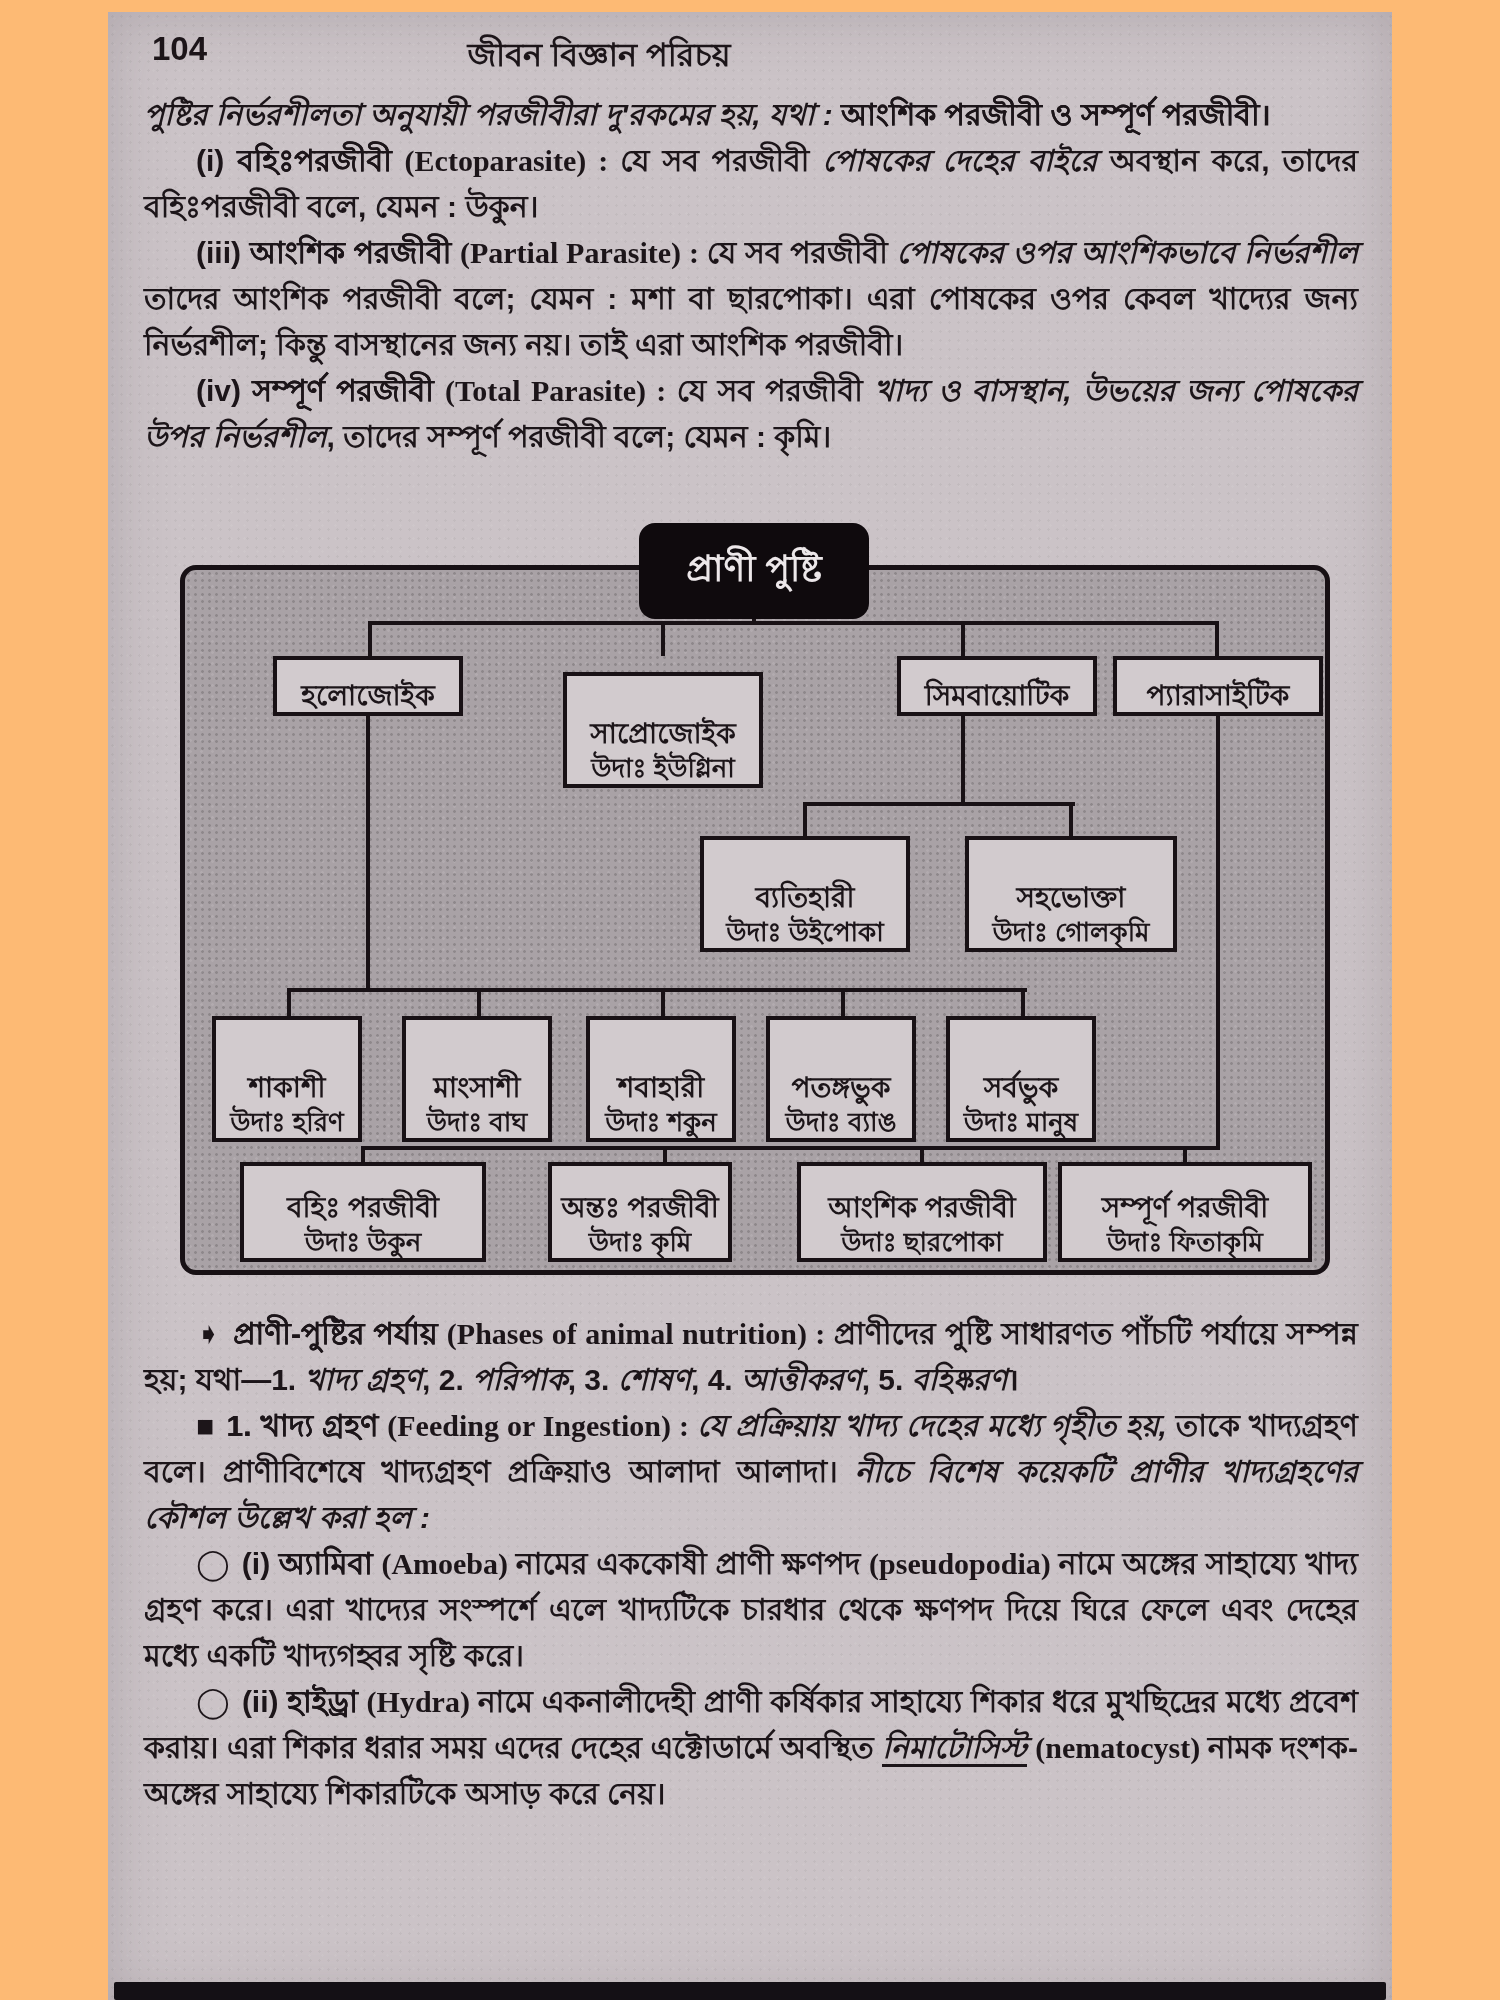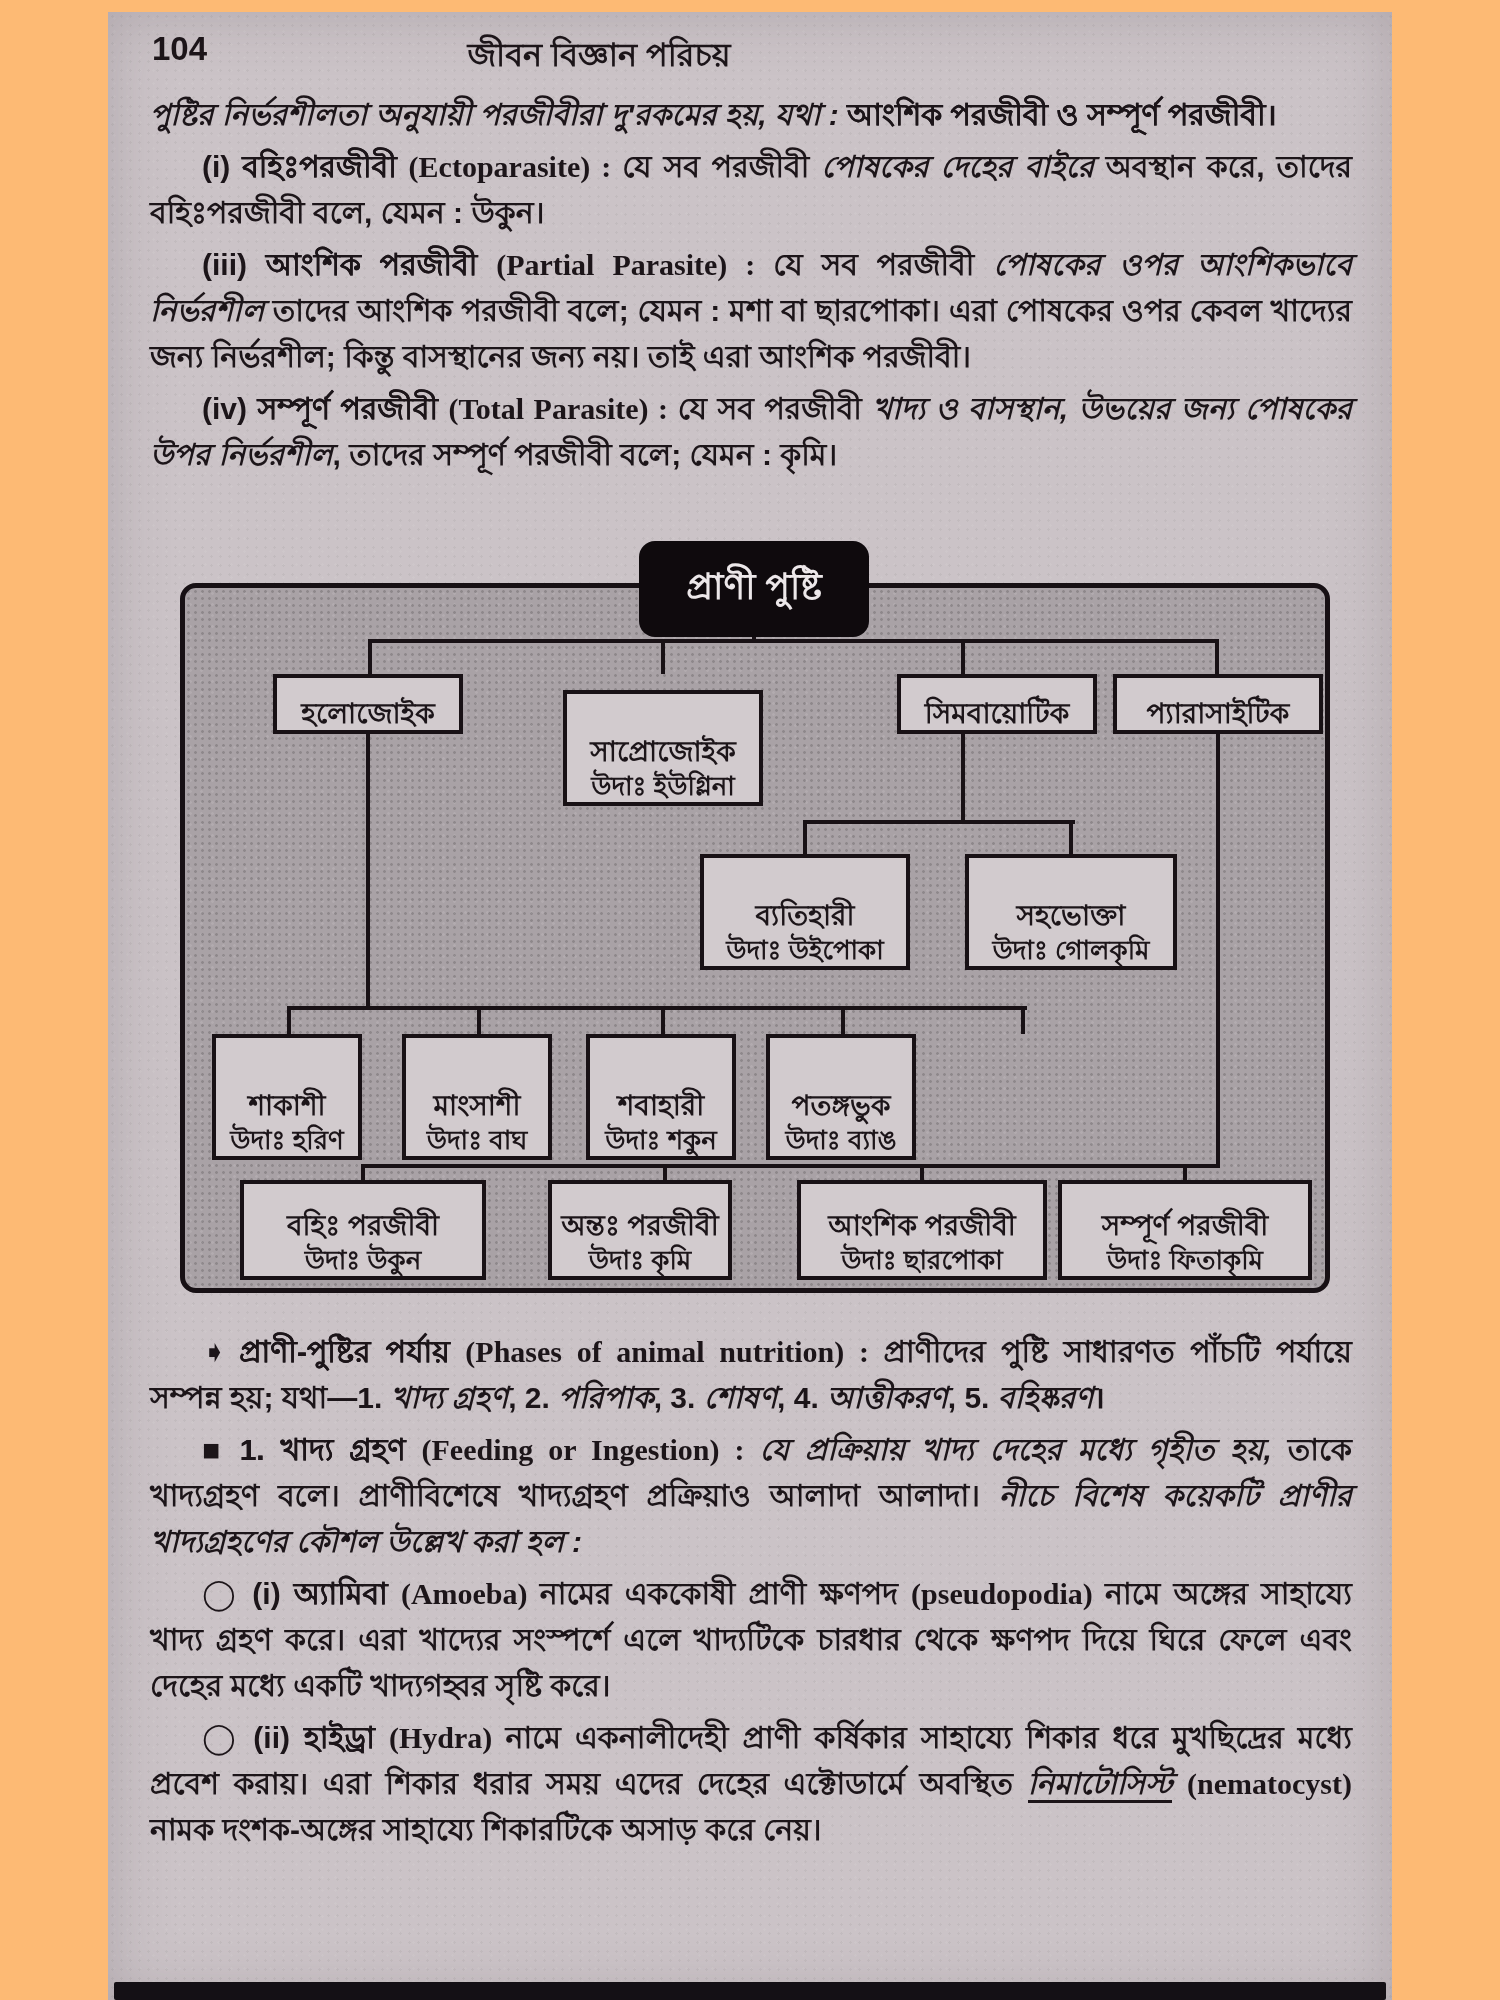--- a/index.html
+++ b/index.html
@@ -12,21 +12,21 @@
          background-size:9px 9px,13px 13px;
          box-shadow:inset 0 0 60px rgba(90,80,88,.25);}
   .content{position:absolute;left:36px;top:14px;width:1214px;}
 
   .header{position:relative;height:50px;}
   .pagenum{position:absolute;left:8px;top:4px;font-size:33px;font-weight:700;}
   .htitle{position:absolute;left:455px;top:4px;transform:translateX(-50%);
           font-size:32px;font-weight:700;white-space:nowrap;}
 
   .textblock{margin-top:16px;}
-  .p{margin:6px;font-size:30px;line-height:46px;text-align:justify;}
+  .p{margin:0;font-size:30px;line-height:46px;text-align:justify;}
   .p.ind{text-indent:52px;}
   .r-b{font-weight:700;}
   .r-i{font-weight:700;font-style:italic;}
   .r-x{font-weight:800;text-shadow:0 0 .5px currentColor;}
   .r-e{font-family:"Liberation Serif","DejaVu Serif",serif;font-weight:700;}
   .r-u{font-weight:700;font-style:italic;border-bottom:3px solid #1c1519;}
   .bullet{font-weight:700;padding-right:12px;}
 
   
   .diagram-wrap{position:relative;height:760px;margin-top:63px;}
@@ -146,20 +146,24 @@
             <div class="ne">উদাঃ বাঘ</div>
           </div>
           <div class="node n3c">
             <div class="nl">শবাহারী</div>
             <div class="ne">উদাঃ শকুন</div>
           </div>
           <div class="node n3d">
             <div class="nl">পতঙ্গভুক</div>
             <div class="ne">উদাঃ ব্যাঙ</div>
           </div>
+          <div class="node n3e">
+            <div class="nl">সর্বভুক</div>
+            <div class="ne">উদাঃ মানুষ</div>
+          </div>
 
           <div class="node n4a">
             <div class="nl">বহিঃ পরজীবী</div>
             <div class="ne">উদাঃ উকুন</div>
           </div>
           <div class="node n4b">
             <div class="nl">অন্তঃ পরজীবী</div>
             <div class="ne">উদাঃ কৃমি</div>
           </div>
           <div class="node n4c">

